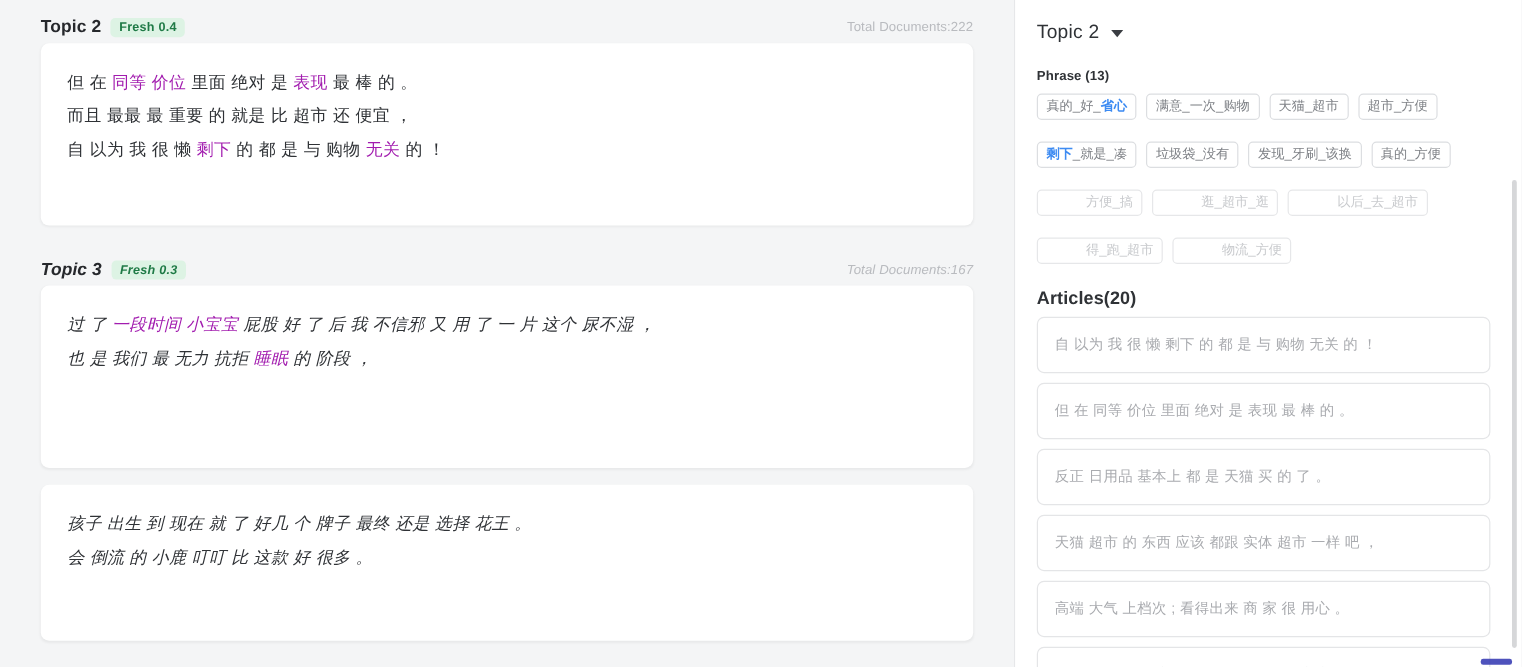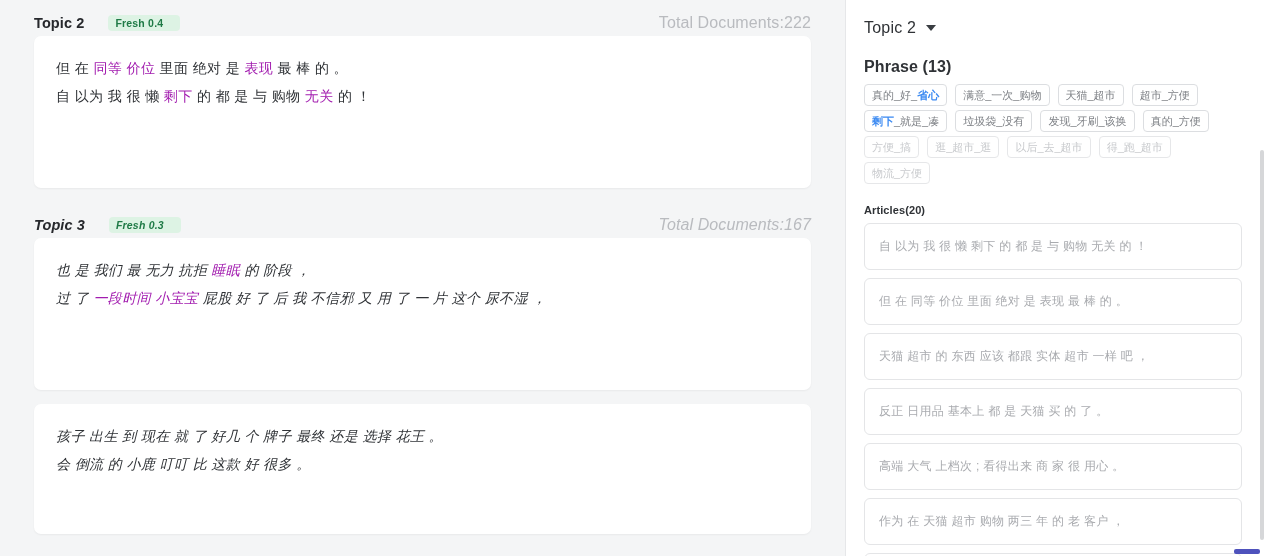--- a/index.html
+++ b/index.html
@@ -36,33 +36,33 @@
     height: 36px;
     padding-top: 10px;
   }
   .topic-title {
     font-size: 14.5px;
     font-weight: bold;
     color: #26282c;
     letter-spacing: .1px;
   }
   .fresh-badge {
-    margin-left: 24px;
+    margin-left: 8px;
     background: #ddf3e4;
     color: #1f7a46;
     font-size: 10.5px;
     font-weight: bold;
     border-radius: 4px;
-    padding: 3px 17px 3px 7px;
+    padding: 3px 7px 3px 7px;
     line-height: 1;
     letter-spacing: .2px;
   }
   .total-docs {
     margin-left: auto;
-    font-size: 16px;
+    font-size: 11px;
     color: #b9bbbf;
     letter-spacing: .1px;
   }
   .topic-card {
     background: #ffffff;
     border-radius: 7px;
     padding: 18px 22px 22px 22px;
     box-shadow: 0 1px 2px rgba(20,22,26,.05);
   }
   .doc-line {
@@ -107,49 +107,49 @@
     letter-spacing: .2px;
   }
   .caret {
     margin-left: 10px;
     width: 0; height: 0;
     border-left: 5px solid transparent;
     border-right: 5px solid transparent;
     border-top: 6px solid #3a3d42;
   }
   .section-label {
-    font-size: 16px;
+    font-size: 11px;
     font-weight: bold;
     color: #2f3236;
     margin-bottom: 8px;
     letter-spacing: .1px;
   }
   .phrase-wrap {
     display: flex;
     flex-wrap: wrap;
-    gap: 4px 8px;
+    gap: 18px 8px;
     margin-bottom: 20px;
     max-width: 370px;
   }
   .phrase-tag {
     border: 1px solid #dcdee1;
     border-radius: 4px;
     padding: 3px 7px;
     font-size: 11px;
     color: #7e8186;
     line-height: 14px;
     white-space: nowrap;
     background: #fff;
     cursor: pointer;
   }
-  .phrase-tag.faded { color: #c8cacd; border-color: #e6e7e9; }
+  .phrase-tag.faded { color: #c8cacd; border-color: #e6e7e9; padding-left: 40px; }
   .phrase-tag .hl { color: #3d8bf2; font-weight: bold; }
 
   .articles-label {
-    font-size: 11px;
+    font-size: 15px;
     font-weight: bold;
     color: #2f3236;
     margin-bottom: 7px;
     letter-spacing: .1px;
   }
   .articles-list {
     display: flex;
     flex-direction: column;
     gap: 8px;
   }
@@ -206,32 +206,33 @@
   <div class="left-panel">
     <div id="topics-container">
         <div class="topic-block">
           <div class="topic-header">
             <span class="topic-title">Topic 2</span>
             <span class="fresh-badge">Fresh 0.4</span>
             <span class="total-docs">Total Documents:222</span>
           </div>
           <div class="topic-card" style="height: 152px;">
             <div class="doc-line"><span>但 在 </span><span class="kw">同等 价位</span><span> 里面 绝对 是 </span><span class="kw">表现</span><span> 最 棒 的 。</span></div>
+            <div class="doc-line"><span>而且 最最 最 重要 的 就是 比 超市 还 便宜 ，</span></div>
             <div class="doc-line"><span>自 以为 我 很 懒 </span><span class="kw">剩下</span><span> 的 都 是 与 购物 </span><span class="kw">无关</span><span> 的 ！</span></div>
           </div>
         </div>
         <div class="topic-block">
           <div class="topic-header">
             <span class="topic-title">Topic 3</span>
             <span class="fresh-badge">Fresh 0.3</span>
             <span class="total-docs">Total Documents:167</span>
           </div>
           <div class="topic-card" style="height: 152px;">
+            <div class="doc-line"><span>过 了 </span><span class="kw">一段时间 小宝宝</span><span> 屁股 好 了 后 我 不信邪 又 用 了 一 片 这个 尿不湿 ，</span></div>
             <div class="doc-line"><span>也 是 我们 最 无力 抗拒 </span><span class="kw">睡眠</span><span> 的 阶段 ，</span></div>
-            <div class="doc-line"><span>过 了 </span><span class="kw">一段时间 小宝宝</span><span> 屁股 好 了 后 我 不信邪 又 用 了 一 片 这个 尿不湿 ，</span></div>
           </div>
         </div>
         <div class="topic-block">
           <div class="topic-card" style="height: 130px;">
             <div class="doc-line"><span>孩子 出生 到 现在 就 了 好几 个 牌子 最终 还是 选择 花王 。</span></div>
             <div class="doc-line"><span>会 倒流 的 小鹿 叮叮 比 这款 好 很多 。</span></div>
           </div>
         </div>
       </div>
   </div>
@@ -264,24 +265,24 @@
 
     <div class="articles-label">Articles(20)</div>
     <div class="articles-list" id="articles-container">
         <div class="article-card">
           <span>自 以为 我 很 懒 剩下 的 都 是 与 购物 无关 的 ！</span>
         </div>
         <div class="article-card">
           <span>但 在 同等 价位 里面 绝对 是 表现 最 棒 的 。</span>
         </div>
         <div class="article-card">
+          <span>反正 日用品 基本上 都 是 天猫 买 的 了 。</span>
+        </div>
+        <div class="article-card">
           <span>天猫 超市 的 东西 应该 都跟 实体 超市 一样 吧 ，</span>
-        </div>
-        <div class="article-card">
-          <span>反正 日用品 基本上 都 是 天猫 买 的 了 。</span>
         </div>
         <div class="article-card">
           <span>高端 大气 上档次 ; 看得出来 商 家 很 用心 。</span>
         </div>
         <div class="article-card">
           <span>作为 在 天猫 超市 购物 两三 年 的 老 客户 ，</span>
         </div>
         <div class="article-card"></div>
       </div>
 

